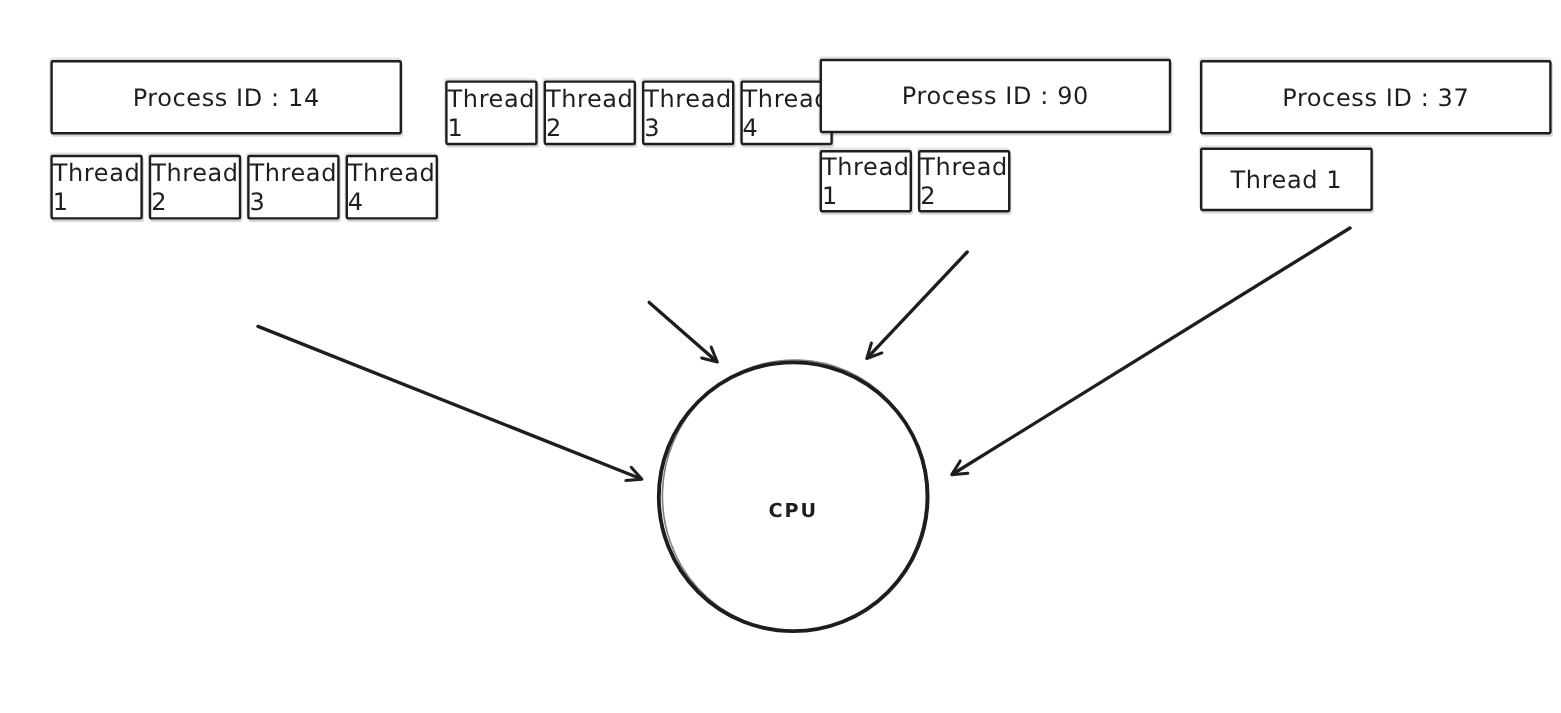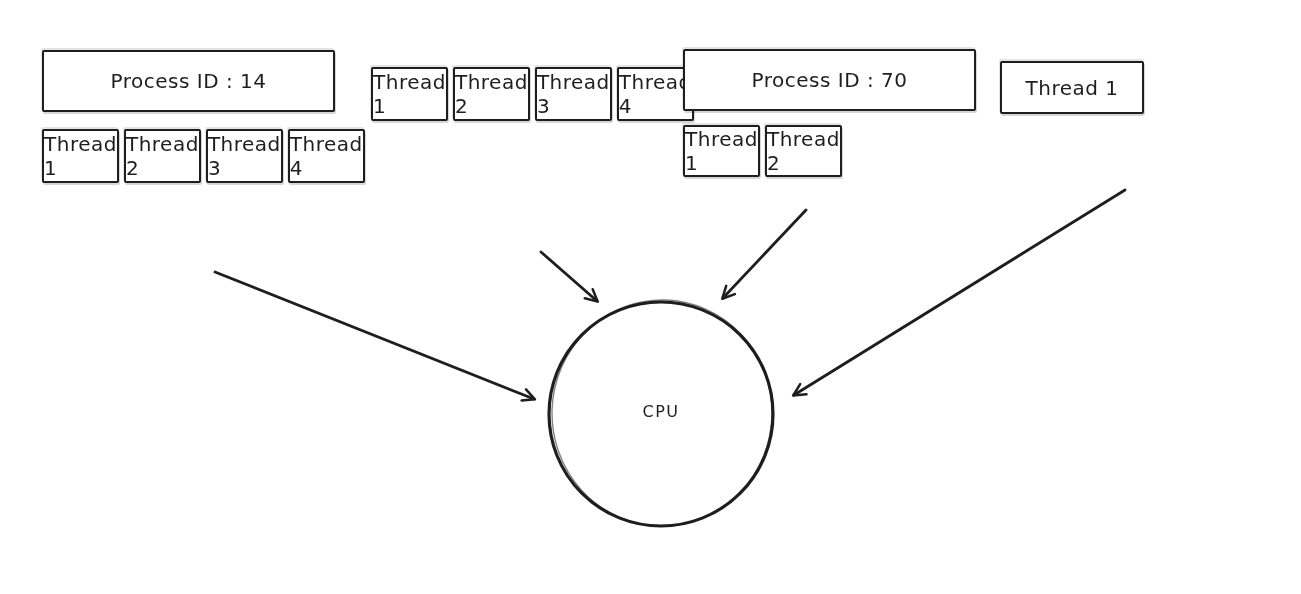--- a/index.html
+++ b/index.html
@@ -52,24 +52,24 @@
   .g3 .threads { margin-top: 14px; }
   .g4 .threads { margin-top: 11px; }
 
   .tbox { height: 54px; }
   .g3 .tbox { height: 52px; }
   .g4 .tbox { height: 53px; grid-column: span 2; }
 
   .cpu-label {
     position: absolute;
     left: 661px;
-    top: 411px;
+    top: 425px;
     transform: translate(-50%, -50%);
     font-size: 16px;
-    font-weight: normal;
+    font-weight: bold;
     letter-spacing: 1.5px;
     color: var(--stroke);
   }
 </style>
 </head>
 <body>
 
 <div class="canvas">
 
   <svg class="overlay" width="1301" height="594" viewBox="0 0 1301 594">
@@ -120,33 +120,36 @@
           <span>Thread 3</span>
         </div>
       <div class="tbox">
           <span>Thread 4</span>
         </div>
     </div>
   </div>
 
   <div class="group g3">
     <div class="pbox">
-      <span>Process ID : 70</span>
+      <span>Process ID : 90</span>
     </div>
     <div class="threads">
       <div class="tbox">
           <span>Thread 1</span>
         </div>
       <div class="tbox">
           <span>Thread 2</span>
         </div>
     </div>
   </div>
 
   <div class="group g4">
+    <div class="pbox">
+      <span>Process ID : 37</span>
+    </div>
     <div class="threads">
       <div class="tbox">
           <span>Thread 1</span>
         </div>
     </div>
   </div>
 
   <div class="cpu-label">CPU</div>
 
 </div>

